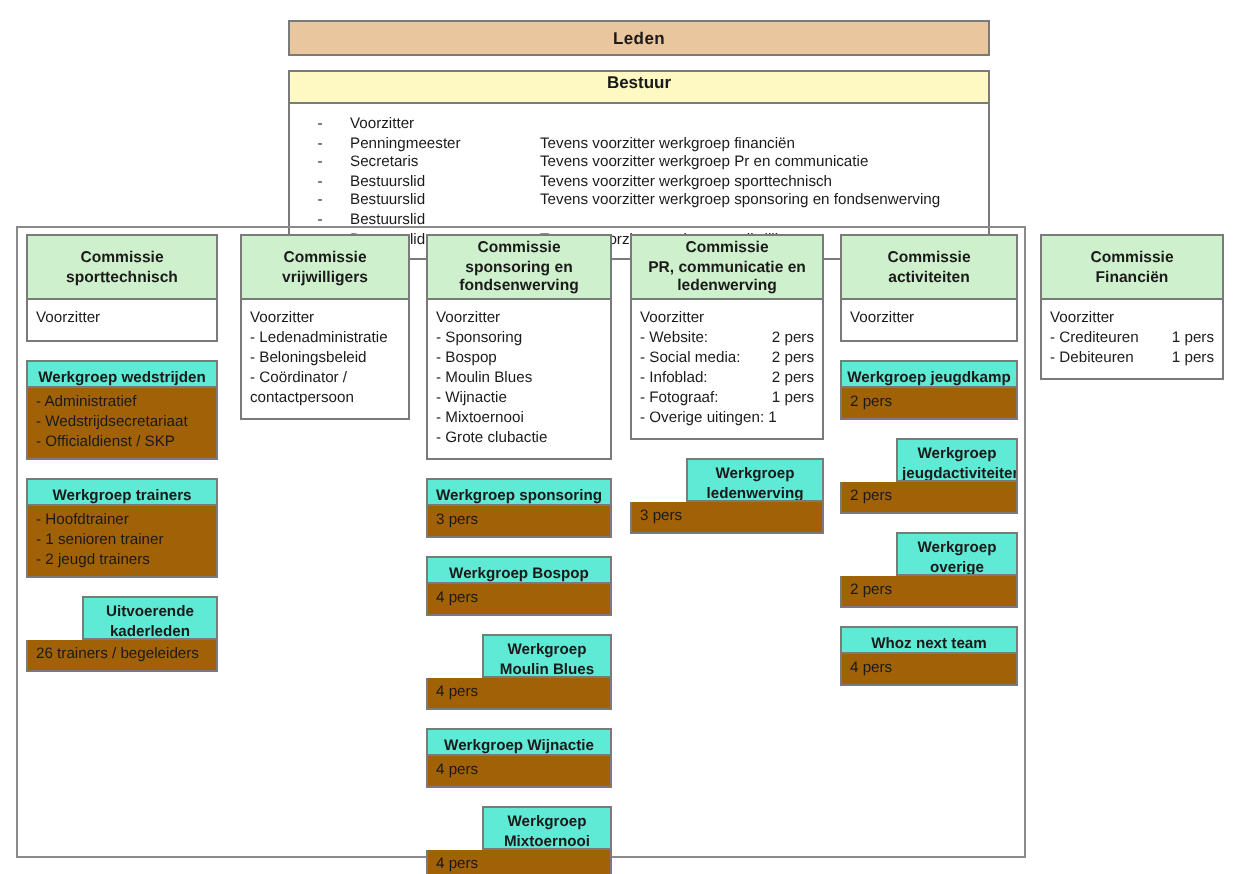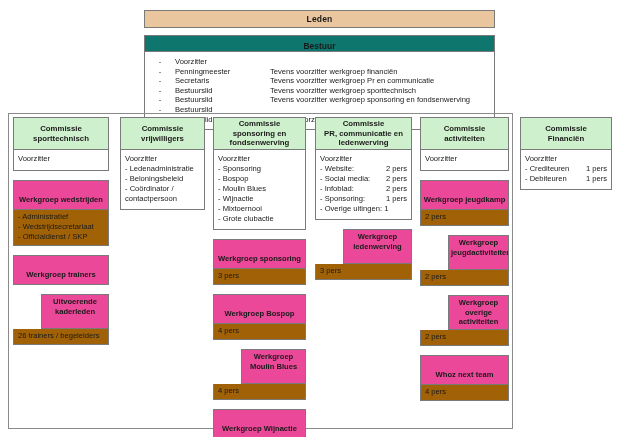--- a/index.html
+++ b/index.html
@@ -28,23 +28,23 @@
     font-size: 8.5px; font-weight: bold;
     letter-spacing: .2px;
   }
   #bestuur-block {
     margin-top: 7px;
     border: 1px solid #7a7a7a;
     background: #ffffff;
   }
   #bestuur-bar {
     height: 16px;
-    background: #0f766e;
+    background: #fef9c3;
     border-bottom: 1px solid #7a7a7a;
-    display: flex; align-items: flex-end; justify-content: center;
+    display: flex; align-items: flex-start; justify-content: center;
     font-size: 8.5px; font-weight: bold;
   }
   #bestuur-rows { padding: 5px 0 5px 0; }
   .brow {
     display: flex;
     font-size: 7.6px;
     line-height: 9.6px;
     height: 9.6px;
   }
   .brow .dash  { width: 30px; text-align: center; flex: none; }
@@ -101,31 +101,31 @@
   .ch-body .li { white-space: nowrap; }
   .ch-body .li.pair {
     display: flex;
   }
   .ch-body .li.pair .lbl { flex: none; }
   .ch-body .li.pair .val { margin-left: auto; padding-left: 3px; }
 
   
   .wg { margin-top: 9px; }
   .wg-head {
-    background: #ec4899;
+    background: #5eead4;
     border: 1px solid #7a7a7a;
     text-align: center;
     font-size: 7.6px; font-weight: bold;
     line-height: 9.5px;
-    padding: 14px 2px;
+    padding: 3px 2px;
     height: 14px;
     overflow: hidden;
   }
   .wg-head.two {
-    height: 35px;       
+    height: 22px;       
     padding-top: 2px;
     margin-left: 28px;
   }
   .wg-body {
     border: 1px solid #7a7a7a;
     border-top: none;
     background: #a16207;
     font-size: 7.6px;
     line-height: 10px;
     padding: 2px 4px 3px 4px;
@@ -200,20 +200,25 @@
         </div>
         <div class="wg-body">
           <div>- Administratief</div>
           <div>- Wedstrijdsecretariaat</div>
           <div>- Officialdienst / SKP</div>
         </div>
       </div>
       <div class="wg">
         <div class="wg-head">
           <div>Werkgroep trainers</div>
+        </div>
+        <div class="wg-body">
+          <div>- Hoofdtrainer</div>
+          <div>- 1 senioren trainer</div>
+          <div>- 2 jeugd trainers</div>
         </div>
       </div>
       <div class="wg">
         <div class="wg-head two">
           <div>Uitvoerende</div>
           <div>kaderleden</div>
         </div>
         <div class="wg-body">
           <div>26 trainers / begeleiders</div>
         </div>
@@ -310,21 +315,21 @@
         </div>
         <div class="li pair">
           <span class="lbl">- Social media:</span>
           <span class="val">2 pers</span>
         </div>
         <div class="li pair">
           <span class="lbl">- Infoblad:</span>
           <span class="val">2 pers</span>
         </div>
         <div class="li pair">
-          <span class="lbl">- Sponsoring:</span>
+          <span class="lbl">- Fotograaf:</span>
           <span class="val">1 pers</span>
         </div>
         <div class="li">- Overige uitingen: 1</div>
       </div>
       <div class="wg">
         <div class="wg-head two">
           <div>Werkgroep</div>
           <div>ledenwerving</div>
         </div>
         <div class="wg-body">

